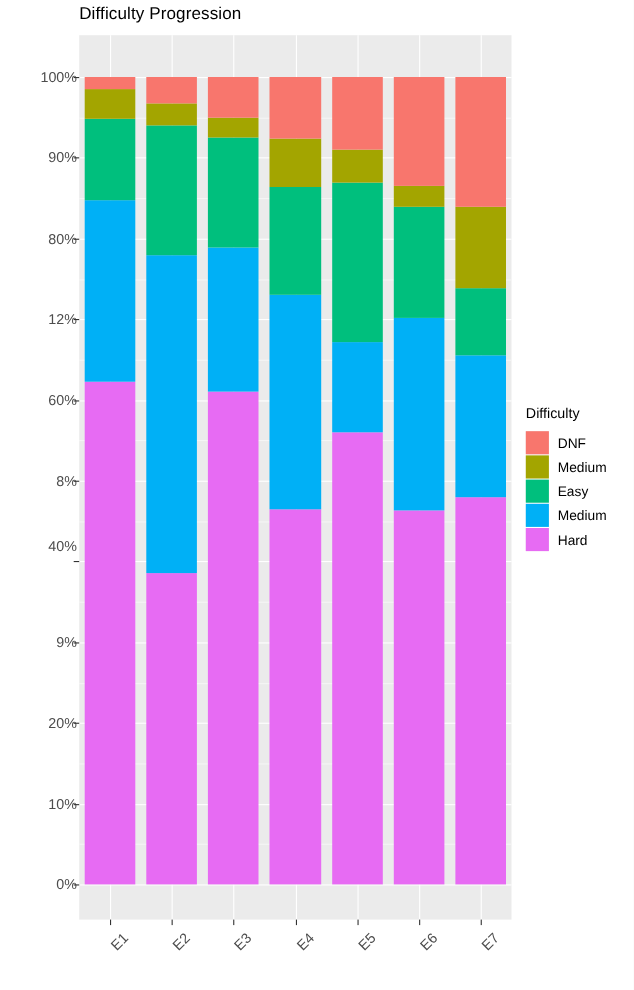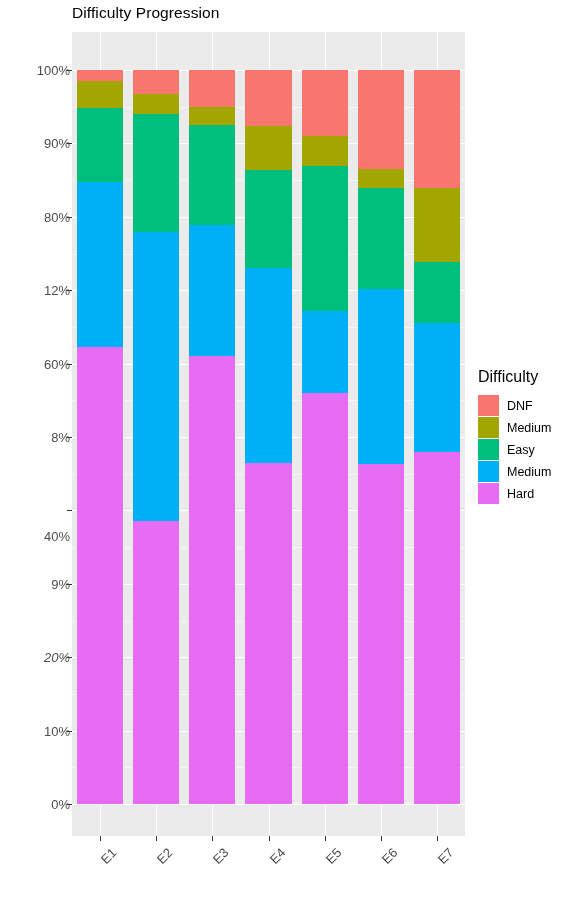--- a/index.html
+++ b/index.html
@@ -119,21 +119,21 @@
   }
 
   
   #legend {
     position: absolute;
     left: 478px;
     top: 368px;
     width: 96px;
   }
   #legend-title {
-    font-size: 16px;
+    font-size: 13px;
     color: #000000;
     margin-bottom: 9px;
     white-space: nowrap;
   }
   .legend-row {
     display: flex;
     align-items: center;
     height: 21px;
     margin-bottom: 1px;
   }
@@ -246,25 +246,25 @@
           <div class="seg" title="E7 — DNF: 16.1%" style="top: 38px; height: 118.174px; background: rgb(248, 118, 109);"></div>
         </div>
       </div>
   </div>
 
   <div id="y-axis">
       <div class="y-tick-label" style="top: 804px;">0%</div>
       <div class="y-tick-mark" style="top: 804px;"></div>
       <div class="y-tick-label" style="top: 730.6px;">10%</div>
       <div class="y-tick-mark" style="top: 730.6px;"></div>
-      <div class="y-tick-label" style="top: 657.2px; font-style: italic;">20%</div>
+      <div class="y-tick-label" style="top: 657.2px;">20%</div>
       <div class="y-tick-mark" style="top: 657.2px;"></div>
       <div class="y-tick-label" style="top: 583.8px;">9%</div>
       <div class="y-tick-mark" style="top: 583.8px;"></div>
-      <div class="y-tick-label" style="top: 536px;">40%</div>
+      <div class="y-tick-label" style="top: 496px;">40%</div>
       <div class="y-tick-mark" style="top: 510.4px;"></div>
       <div class="y-tick-label" style="top: 437px;">8%</div>
       <div class="y-tick-mark" style="top: 437px;"></div>
       <div class="y-tick-label" style="top: 363.6px;">60%</div>
       <div class="y-tick-mark" style="top: 363.6px;"></div>
       <div class="y-tick-label" style="top: 290.2px;">12%</div>
       <div class="y-tick-mark" style="top: 290.2px;"></div>
       <div class="y-tick-label" style="top: 216.8px;">80%</div>
       <div class="y-tick-mark" style="top: 216.8px;"></div>
       <div class="y-tick-label" style="top: 143.4px;">90%</div>

